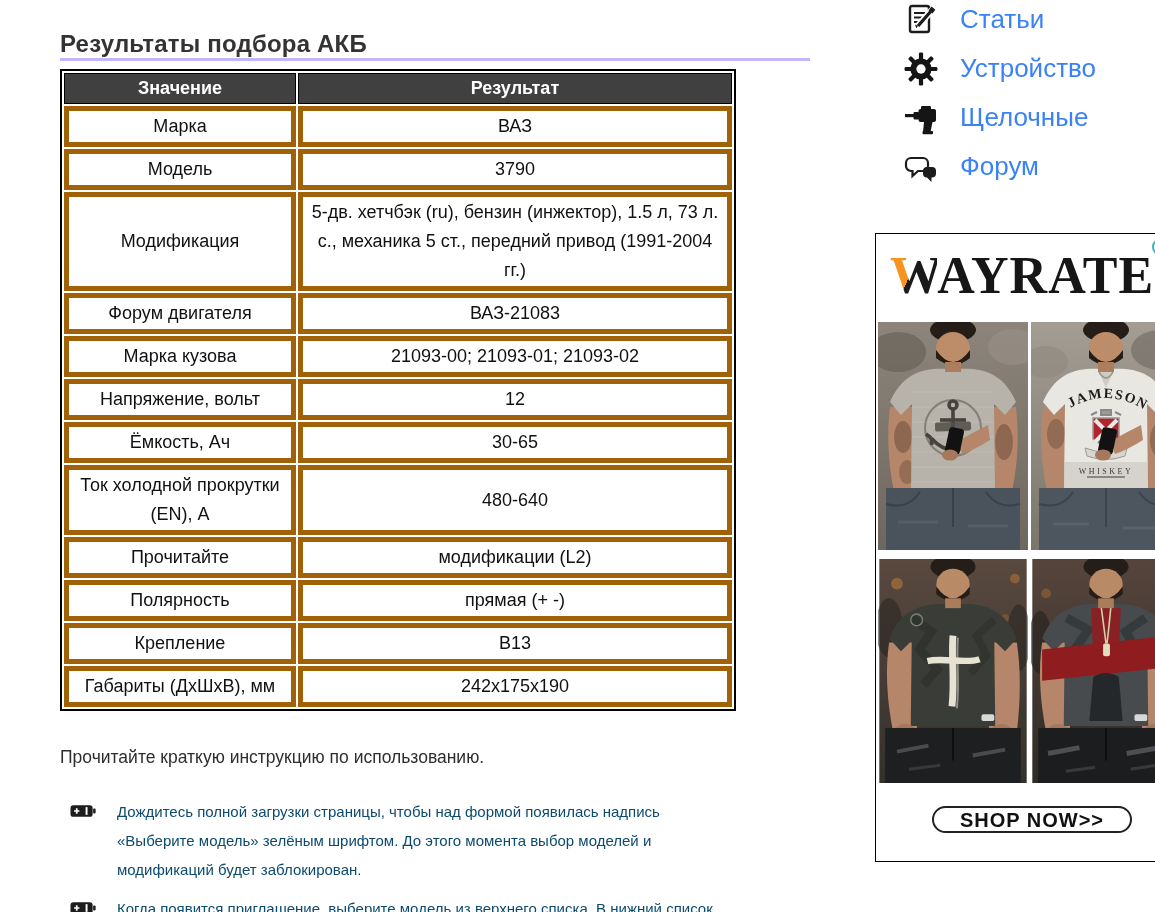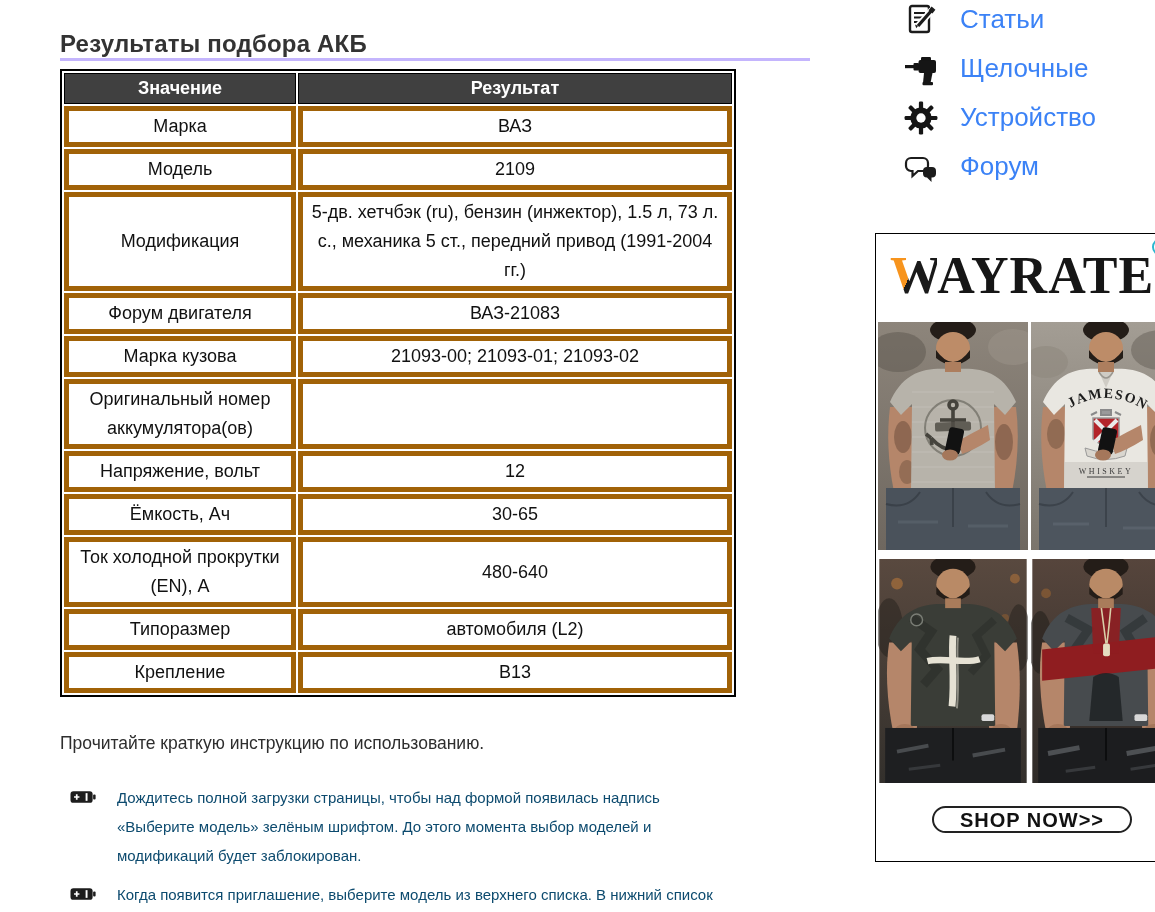--- a/index.html
+++ b/index.html
@@ -90,57 +90,61 @@
           <th>Результат</th>
         </tr>
       </thead>
       <tbody>
         <tr>
             <td>Марка</td>
             <td>ВАЗ</td>
           </tr>
         <tr>
             <td>Модель</td>
-            <td>2109</td>
+            <td>3790</td>
           </tr>
         <tr>
             <td>Модификация</td>
             <td>5-дв. хетчбэк (ru), бензин (инжектор), 1.5 л, 73 л. с., механика 5 ст., передний привод (1991-2004 гг.)</td>
           </tr>
         <tr>
             <td>Форум двигателя</td>
             <td>ВАЗ-21083</td>
           </tr>
         <tr>
             <td>Марка кузова</td>
             <td>21093-00; 21093-01; 21093-02</td>
           </tr>
         <tr>
-            <td>Оригинальный номер аккумулятора(ов)</td>
-            <td></td>
-          </tr>
-        <tr>
             <td>Напряжение, вольт</td>
             <td>12</td>
           </tr>
         <tr>
             <td>Ёмкость, Ач</td>
             <td>30-65</td>
           </tr>
         <tr>
             <td>Ток холодной прокрутки (EN), А</td>
             <td>480-640</td>
           </tr>
         <tr>
-            <td>Типоразмер</td>
-            <td>автомобиля (L2)</td>
+            <td>Прочитайте</td>
+            <td>модификации (L2)</td>
+          </tr>
+        <tr>
+            <td>Полярность</td>
+            <td>прямая (+ -)</td>
           </tr>
         <tr>
             <td>Крепление</td>
             <td>B13</td>
+          </tr>
+        <tr>
+            <td>Габариты (ДхШхВ), мм</td>
+            <td>242x175x190</td>
           </tr>
       </tbody>
     </table>
 
     <p class="intro">Прочитайте краткую инструкцию по использованию.</p>
 
     <div class="bullets">
       <div class="bullet">
         <span class="bullet-icon">
           <svg width="26" height="14" viewBox="0 0 27 14">
@@ -175,51 +179,51 @@
             <path d="M28,7 L14,23" stroke="#fff" stroke-width="6.5"></path>
             <path d="M28,7 L14,23" stroke="#1c1c1c" stroke-width="3.4"></path>
             <path d="M12.2,25.2 L14,23 L11,21.5 Z" fill="#1c1c1c"></path>
             <path d="M29.5,5.2 L26.5,8.8" stroke="#1c1c1c" stroke-width="5"></path>
           </svg>
       </span>
       <span class="nav-label">Статьи</span>
     </a>
     <a class="nav-item">
       <span class="nav-icon">
-        <svg width="34" height="34" viewBox="0 0 34 34" fill="#151515">
-            <rect x="1" y="13" width="9" height="3.2"></rect>
-            <rect x="9.5" y="11" width="5.5" height="7.4" rx="1"></rect>
-            <rect x="14.5" y="8" width="17.5" height="13" rx="2"></rect>
-            <rect x="17" y="5" width="10" height="3.4" rx="1.2"></rect>
-            <path d="M20,21 L28.5,21 L26.5,31 L19,31 Z"></path>
-            <rect x="18.5" y="30" width="10.5" height="3.2" rx="1"></rect>
-          </svg>
-      </span>
-      <span class="nav-label">Щелочные</span>
-    </a>
-    <a class="nav-item">
-      <span class="nav-icon">
         <svg width="36" height="36" viewBox="0 0 34 34">
             <g fill="#151515">
               <g>
           <rect x="15" y="1.5" width="4" height="8" rx="1.2"></rect>
           <rect x="15" y="1.5" width="4" height="8" rx="1.2" transform="rotate(45 17 17)"></rect>
           <rect x="15" y="1.5" width="4" height="8" rx="1.2" transform="rotate(90 17 17)"></rect>
           <rect x="15" y="1.5" width="4" height="8" rx="1.2" transform="rotate(135 17 17)"></rect>
           <rect x="15" y="1.5" width="4" height="8" rx="1.2" transform="rotate(180 17 17)"></rect>
           <rect x="15" y="1.5" width="4" height="8" rx="1.2" transform="rotate(225 17 17)"></rect>
           <rect x="15" y="1.5" width="4" height="8" rx="1.2" transform="rotate(270 17 17)"></rect>
           <rect x="15" y="1.5" width="4" height="8" rx="1.2" transform="rotate(315 17 17)"></rect>
           <circle cx="17" cy="17" r="10"></circle>
               </g>
           <circle cx="17" cy="17" r="4.4" fill="#fff"></circle>
             </g>
           </svg>
       </span>
       <span class="nav-label">Устройство</span>
+    </a>
+    <a class="nav-item">
+      <span class="nav-icon">
+        <svg width="34" height="34" viewBox="0 0 34 34" fill="#151515">
+            <rect x="1" y="13" width="9" height="3.2"></rect>
+            <rect x="9.5" y="11" width="5.5" height="7.4" rx="1"></rect>
+            <rect x="14.5" y="8" width="17.5" height="13" rx="2"></rect>
+            <rect x="17" y="5" width="10" height="3.4" rx="1.2"></rect>
+            <path d="M20,21 L28.5,21 L26.5,31 L19,31 Z"></path>
+            <rect x="18.5" y="30" width="10.5" height="3.2" rx="1"></rect>
+          </svg>
+      </span>
+      <span class="nav-label">Щелочные</span>
     </a>
     <a class="nav-item">
       <span class="nav-icon">
         <svg width="34" height="34" viewBox="0 0 34 34">
             <path d="M7,8 H19 a5,5 0 0 1 5,5 v3 a5,5 0 0 1 -5,5 h-5 l-5.5,5 v-5 H7 a5,5 0 0 1 -5,-5 v-3 a5,5 0 0 1 5,-5 Z" fill="none" stroke="#1c1c1c" stroke-width="2.2"></path>
             <path d="M23,17 h5 a4,4 0 0 1 4,4 v2.5 a4,4 0 0 1 -4,4 h-0.5 v4.5 l-4.5,-4.5 h0 a4,4 0 0 1 -4,-4 V21 a4,4 0 0 1 4,-4 Z" fill="#1c1c1c"></path>
           </svg>
       </span>
       <span class="nav-label">Форум</span>
     </a>

